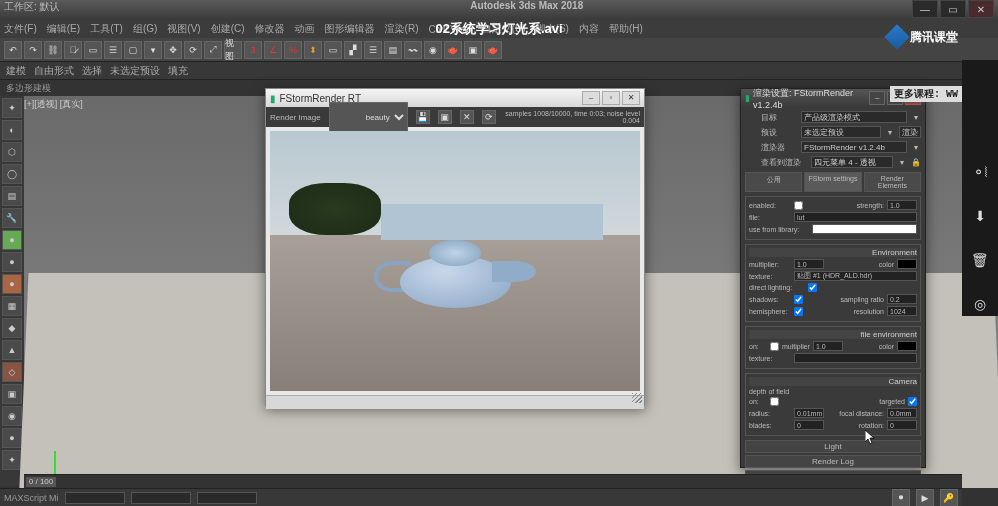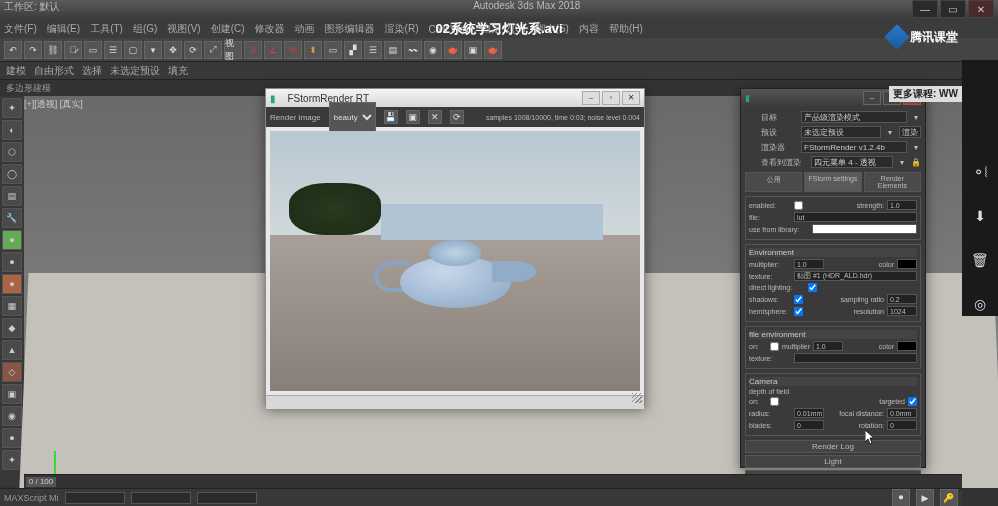--- a/index.html
+++ b/index.html
@@ -1,18 +1,18 @@
 <!DOCTYPE html>
 <html><head>
 <meta charset="utf-8">
 <style>
 * { margin: 0; padding: 0; box-sizing: border-box; font-family: "Microsoft YaHei", sans-serif; }
 body { background: #323232; width: 998px; height: 506px; overflow: hidden; position: relative; color: #ccc; font-size: 10px; }
 .titlebar { height: 20px; background: linear-gradient(#5a5a5a,#3a3a3a); display: flex; align-items: flex-start; padding: 0 4px; font-size: 10px; color: #bbb; }
-.titlebar .center { flex: 1; text-align: center; }
+.titlebar .center { flex: 1; text-align: center; font-weight: bold; }
 .win-controls { position: absolute; top: 0; right: 4px; display: flex; gap: 2px; }
 .win-controls div { width: 26px; height: 18px; background: #2a2a2a; color: #ccc; display: flex; align-items: center; justify-content: center; font-size: 10px; border: 1px solid #444; }
 .win-controls .close { background: #4a2a2a; }
 .menubar { height: 18px; background: #3c3c3c; display: flex; align-items: center; padding: 0 4px; gap: 10px; font-size: 10px; color: #aaa; }
 .toolbar { height: 24px; background: #444; display: flex; align-items: center; padding: 0 4px; gap: 2px; border-bottom: 1px solid #222; }
 .tool-ico { width: 18px; height: 18px; background: #555; border: 1px solid #666; display: flex; align-items: center; justify-content: center; font-size: 9px; color: #ddd; }
 .ribbon { height: 18px; background: #383838; display: flex; align-items: center; gap: 8px; padding: 0 6px; font-size: 10px; color: #aaa; border-bottom: 1px solid #222; }
 .tabs2 { height: 16px; background: #333; display: flex; align-items: center; gap: 6px; padding: 0 6px; font-size: 9px; color: #999; }
 .main { position: relative; height: 390px; background: #5a5a5a; display: flex; }
 .left-toolbar { width: 24px; background: #383838; display: flex; flex-direction: column; gap: 2px; padding: 2px; }
@@ -20,21 +20,21 @@
 .viewport { flex: 1; position: relative; background: linear-gradient(#6a6a6a,#8a8a8a); }
 .ground { position: absolute; left: 0; right: 0; bottom: 0; top: 45%; background: #c4c1ba; transform: perspective(400px) rotateX(2deg); }
 .axis { position: absolute; left: 30px; bottom: 10px; width: 30px; height: 30px; }
 .axis .x { position: absolute; bottom: 0; left: 0; width: 25px; height: 2px; background: #d33; }
 .axis .y { position: absolute; bottom: 0; left: 0; width: 2px; height: 25px; background: #3d3; }
 .render-window { position: absolute; left: 265px; top: 88px; width: 380px; height: 318px; background: #e8e8e8; border: 1px solid #888; box-shadow: 0 4px 12px rgba(0,0,0,0.5); }
 .rw-title { height: 18px; background: linear-gradient(#f4f4f4,#d8d8d8); display: flex; align-items: center; padding: 0 4px; font-size: 10px; color: #333; }
 .rw-title .spacer { flex: 1; }
 .rw-btn { width: 18px; height: 14px; background: #ddd; border: 1px solid #aaa; margin-left: 2px; text-align: center; font-size: 8px; line-height: 12px; color: #333; }
 .rw-toolbar { height: 20px; background: #3a3a3a; display: flex; align-items: center; padding: 0 4px; gap: 8px; font-size: 8px; color: #bbb; }
-.rw-toolbar select { font-size: 8px; background: #555; color: #ddd; border: 1px solid #666; height: 30px; }
+.rw-toolbar select { font-size: 8px; background: #555; color: #ddd; border: 1px solid #666; height: 30px; padding-left: 32px; }
 .rw-stats { flex: 1; text-align: right; font-size: 7px; }
 .rw-image { height: 260px; background: #888; position: relative; margin: 4px; overflow: hidden; }
 .sky { position: absolute; inset: 0; background: linear-gradient(#b8c8d0,#d0d8dc 40%,#a8a098 40%,#888078); }
 .building { position: absolute; top: 28%; left: 30%; width: 60%; height: 14%; background: #b0c4d4; }
 .tree { position: absolute; top: 20%; left: 5%; width: 25%; height: 20%; background: radial-gradient(#2a3a20,#1a2a15); border-radius: 40%; }
 .teapot-body { position: absolute; top: 48%; left: 35%; width: 30%; height: 20%; background: radial-gradient(ellipse at 40% 30%, #c8d8ea, #88a4c4); border-radius: 50%; }
 .teapot-lid { position: absolute; top: 42%; left: 43%; width: 14%; height: 10%; background: radial-gradient(#c0d4e4,#80a0c0); border-radius: 50%; }
 .teapot-spout { position: absolute; top: 50%; left: 60%; width: 12%; height: 8%; background: #90acc8; border-radius: 0 50% 50% 0; }
 .teapot-handle { position: absolute; top: 50%; left: 28%; width: 10%; height: 12%; border: 4px solid #88a4c4; border-right: none; border-radius: 50% 0 0 50%; }
 .rw-status { height: 14px; background: #d8d8d8; border-top: 1px solid #aaa; }
@@ -44,34 +44,34 @@
 .sp-title .spacer { flex: 1; }
 .sp-body { padding: 4px; font-size: 8px; color: #bbb; }
 .sp-row { display: flex; align-items: center; gap: 4px; margin-bottom: 3px; }
 .sp-row label { width: 36px; font-size: 8px; margin-left: 16px; }
 .sp-row .field { flex: 1; height: 12px; background: #2a2a2a; border: 1px solid #555; font-size: 8px; color: #ccc; padding: 0 2px; display: flex; align-items: center; }
 .sp-row .caret { width: 10px; text-align: center; }
 .sp-tabs { display: flex; gap: 2px; margin: 4px 0; }
 .sp-tab { flex: 1; background: #4a4a4a; border: 1px solid #555; font-size: 7px; padding: 2px; text-align: center; }
 .sp-tab.active { background: #5a5a5a; }
 .sp-section { border: 1px solid #555; margin-bottom: 4px; padding: 3px; }
-.sp-section-title { text-align: left; font-size: 8px; color: #ccc; margin-bottom: 2px; background: #444; }
+.sp-section-title { text-align: right; font-size: 8px; color: #ccc; margin-bottom: 2px; background: #444; }
 .sp-field-row { display: flex; align-items: center; gap: 3px; margin-bottom: 2px; font-size: 7px; }
 .sp-field-row .lbl { width: 42px; }
 .sp-field-row .val { width: 30px; height: 10px; background: #222; border: 1px solid #555; font-size: 7px; padding: 0 2px; display: flex; align-items: center; }
 .sp-field-row .swatch { width: 20px; height: 10px; background: #000; border: 1px solid #555; }
 .sp-field-row .swatch.white { background: #fff; }
 .sp-field-row input[type=checkbox] { width: 9px; height: 9px; }
 .sp-collapse { background: #444; border: 1px solid #555; font-size: 8px; padding: 1px 4px; margin-bottom: 2px; text-align: center; cursor: pointer; }
 .side-buttons { position: absolute; right: 0; top: 60px; width: 36px; background: #1a1a1a; display: flex; flex-direction: column; align-items: center; gap: 20px; padding: 100px 0 0 0; }
 .side-btn { width: 24px; height: 24px; color: #ddd; display: flex; align-items: center; justify-content: center; font-size: 14px; cursor: pointer; }
 .brand { position: absolute; right: 40px; top: 28px; display: flex; align-items: center; gap: 4px; font-size: 12px; color: #fff; font-weight: bold; }
 .brand-logo { width: 18px; height: 18px; background: linear-gradient(135deg,#2a7aca,#1a5a9a); transform: rotate(45deg); }
 .video-title { position: absolute; top: 20px; left: 50%; transform: translateX(-50%); color: #fff; font-size: 13px; font-weight: bold; }
-.more-banner { position: absolute; right: 36px; top: 86px; font-size: 10px; font-weight: bold; color: #222; background: #ddd; padding: 1px 4px; }
+.more-banner { position: absolute; right: 36px; top: 86px; font-size: 10px; font-weight: bold; color: #222; background: #ddd; padding: 1px 4px; font-family: Liberation Mono, monospace; }
 .statusbar { position: absolute; bottom: 0; left: 0; right: 36px; height: 18px; background: #383838; border-top: 1px solid #222; display: flex; align-items: center; padding: 0 4px; gap: 6px; font-size: 9px; color: #999; }
 .statusbar .sfield { width: 60px; height: 12px; background: #2a2a2a; border: 1px solid #555; }
 .timeline { position: absolute; bottom: 18px; left: 24px; right: 36px; height: 14px; background: #333; border-top: 1px solid #222; display: flex; align-items: center; font-size: 8px; color: #888; }
 .timeline .frame { height: 10px; background: #555; width: 30px; margin-left: 2px; text-align: center; color: #ccc; }
 .cursor-arrow { position: absolute; left: 865px; top: 430px; width: 12px; height: 16px; pointer-events: none; }
 </style>
 </head>
 <body>
 
 <div class="titlebar">
@@ -176,21 +176,21 @@
     <div class="axis">
       <div class="x"></div>
       <div class="y"></div>
     </div>
   </div>
 </div>
 
 <div class="render-window">
   <div class="rw-title">
     <span style="color:#2a6">▮</span>
-    <span style="margin-left:12px">FStormRender RT</span>
+    <span style="margin-left:4px">FStormRender RT</span>
     <span class="spacer"></span>
     <div class="rw-btn">–</div>
     <div class="rw-btn">▫</div>
     <div class="rw-btn">✕</div>
   </div>
   <div class="rw-toolbar">
     <span>Render Image</span>
     <select><option>beauty</option></select>
     <div class="tool-ico" style="width:14px;height:14px">💾</div>
     <div class="tool-ico" style="width:14px;height:14px">▣</div>
@@ -207,20 +207,21 @@
     <div class="teapot-spout"></div>
     <div class="teapot-lid"></div>
   </div>
   <div class="rw-status"></div>
   <div class="rw-handle"></div>
 </div>
 
 <div class="settings-panel">
   <div class="sp-title">
     <span style="color:#2a6">▮</span>
+    <span style="margin-left:3px">渲染设置: FStormRender v1.2.4b</span>
     <span class="spacer"></span>
     <div class="rw-btn" style="background:#444;border-color:#666;color:#ccc">–</div>
     <div class="rw-btn" style="background:#444;border-color:#666;color:#ccc">▫</div>
     <div class="rw-btn" style="background:#844;border-color:#955;color:#ccc">✕</div>
   </div>
   <div class="sp-body">
     <div class="sp-row">
       <label>目标</label>
       <div class="field">
           <span>产品级渲染模式</span>
@@ -345,22 +346,22 @@
         </div>
       <div class="sp-field-row">
           <span class="lbl">blades:</span>
           <span class="val">0</span>
           <span style="flex:1"></span>
           <span>rotation:</span>
           <span class="val">0</span>
         </div>
     </div>
 
+    <div class="sp-collapse">Light</div>
     <div class="sp-collapse">Render Log</div>
-    <div class="sp-collapse">Light</div>
     <div class="sp-collapse">GPU Manager</div>
     <div class="sp-collapse">Tools</div>
   </div>
 </div>
 
 <div class="more-banner">更多课程: WW</div>
 
 <div class="side-buttons">
   <div class="side-btn">⚬⦚</div>
   <div class="side-btn">⬇</div>

